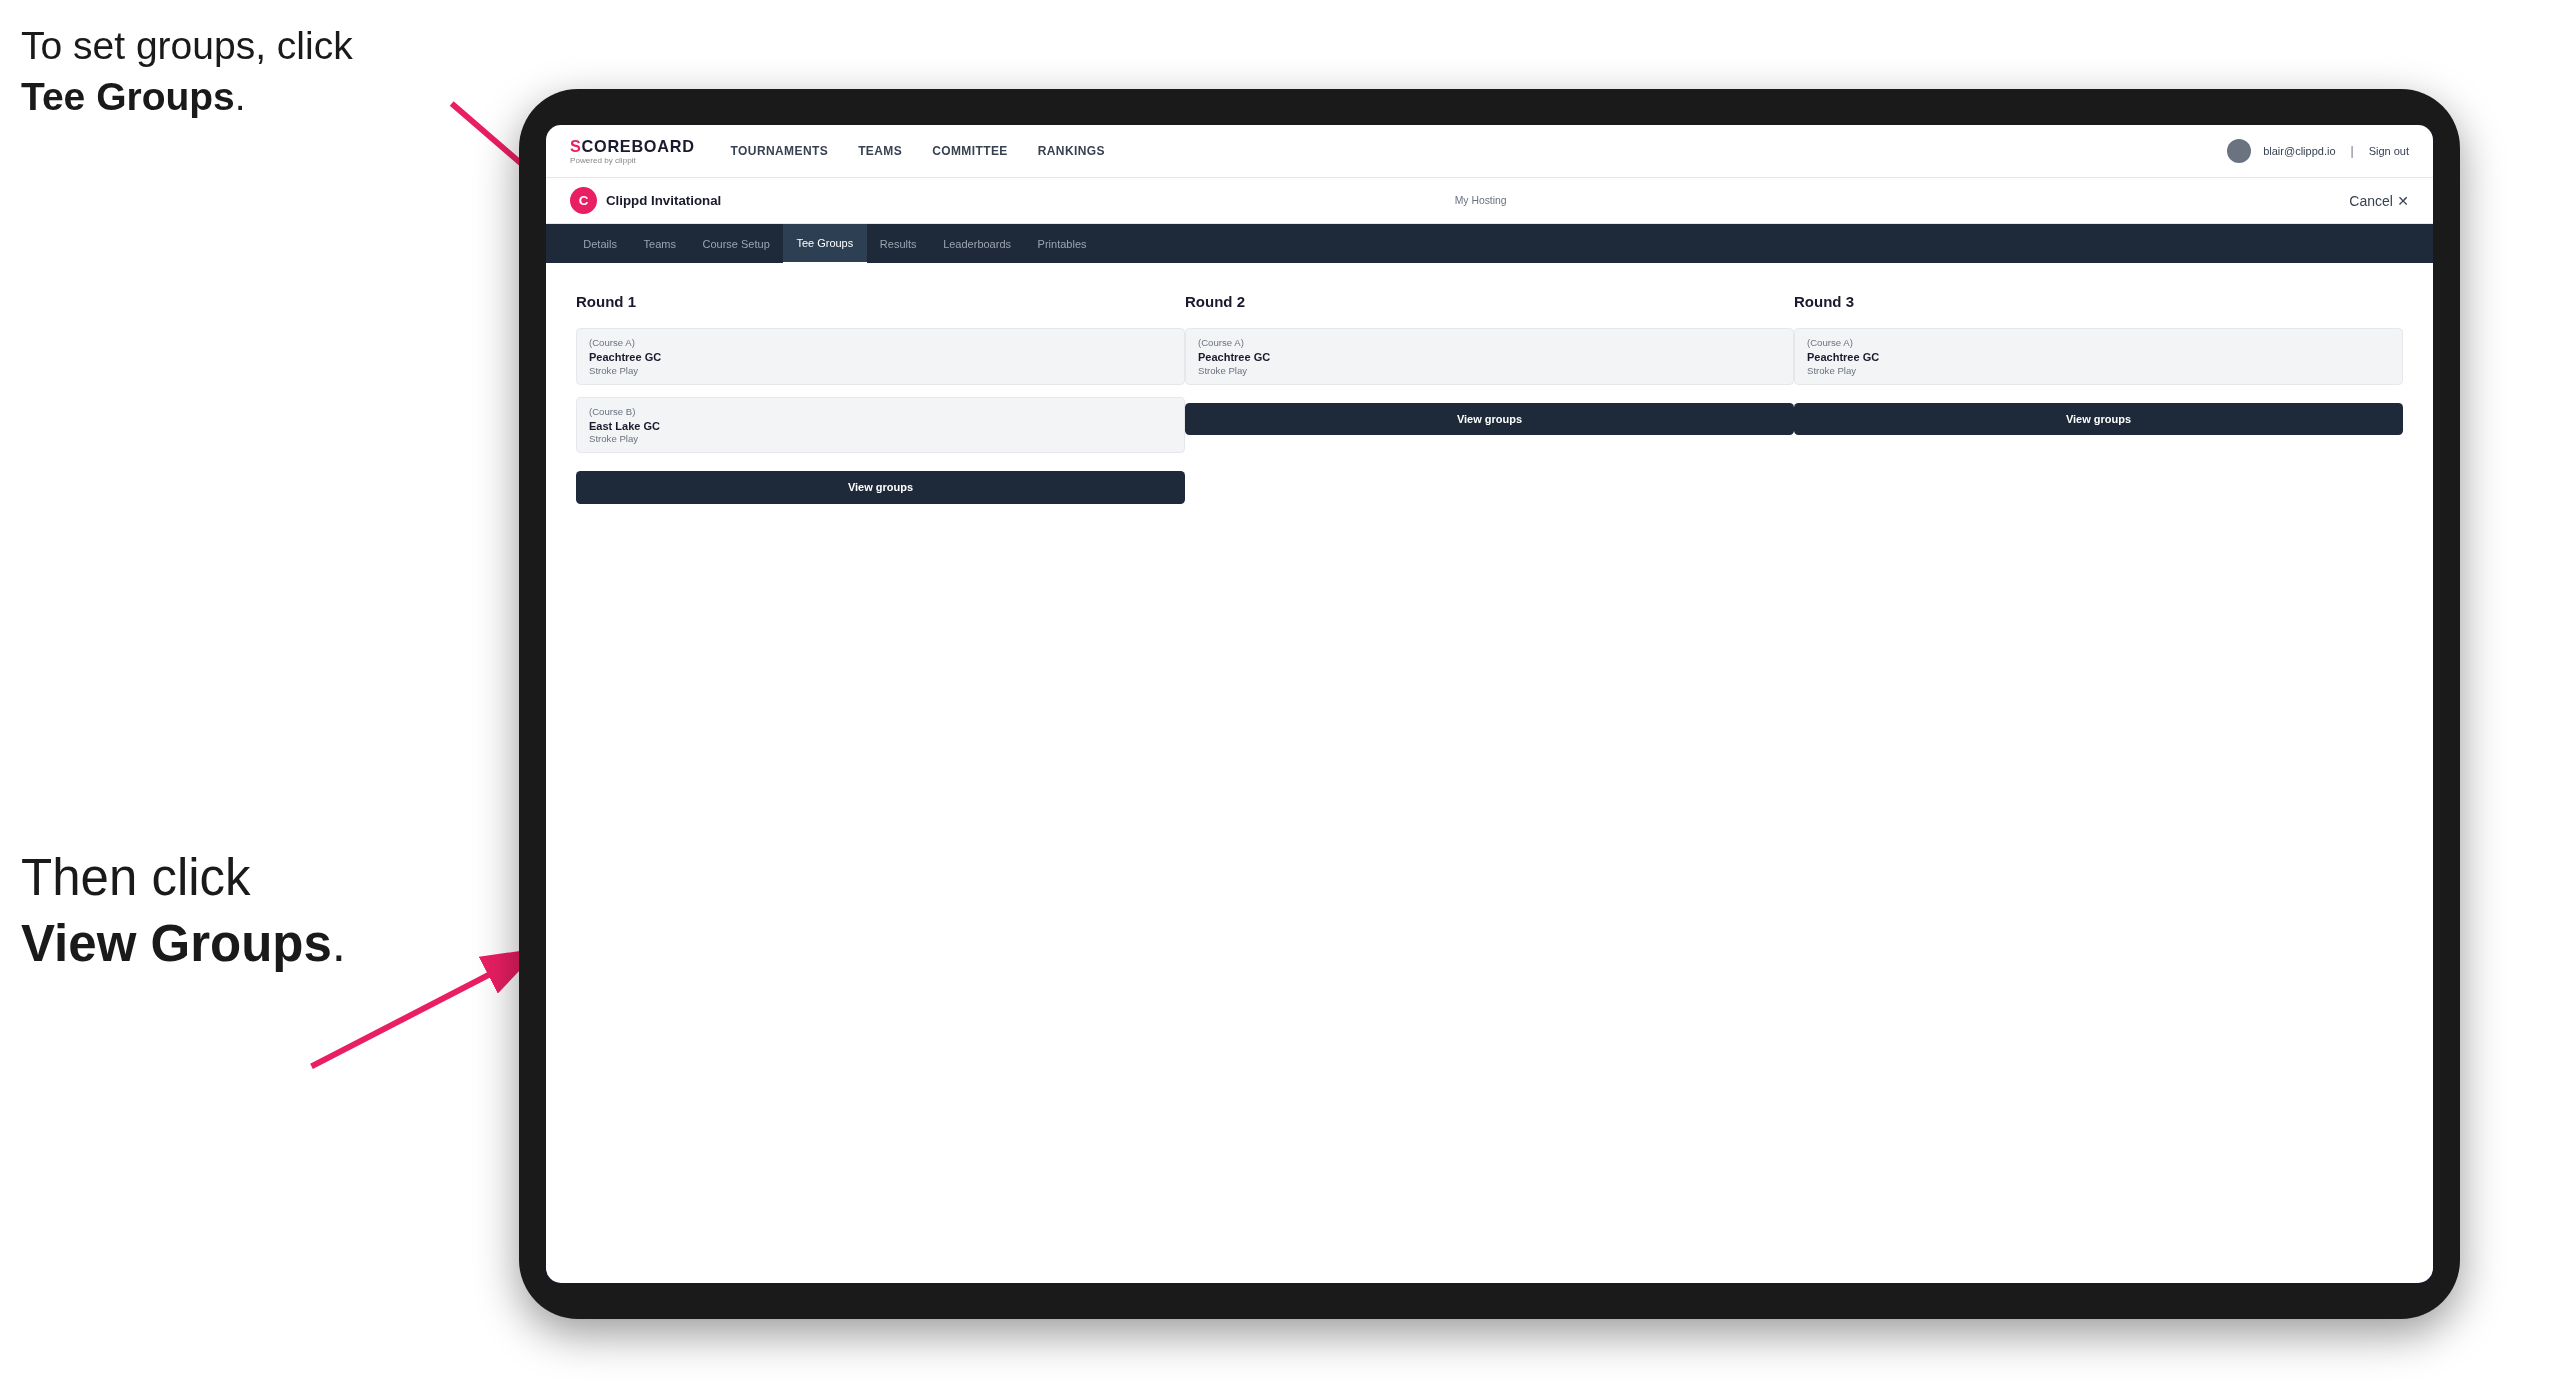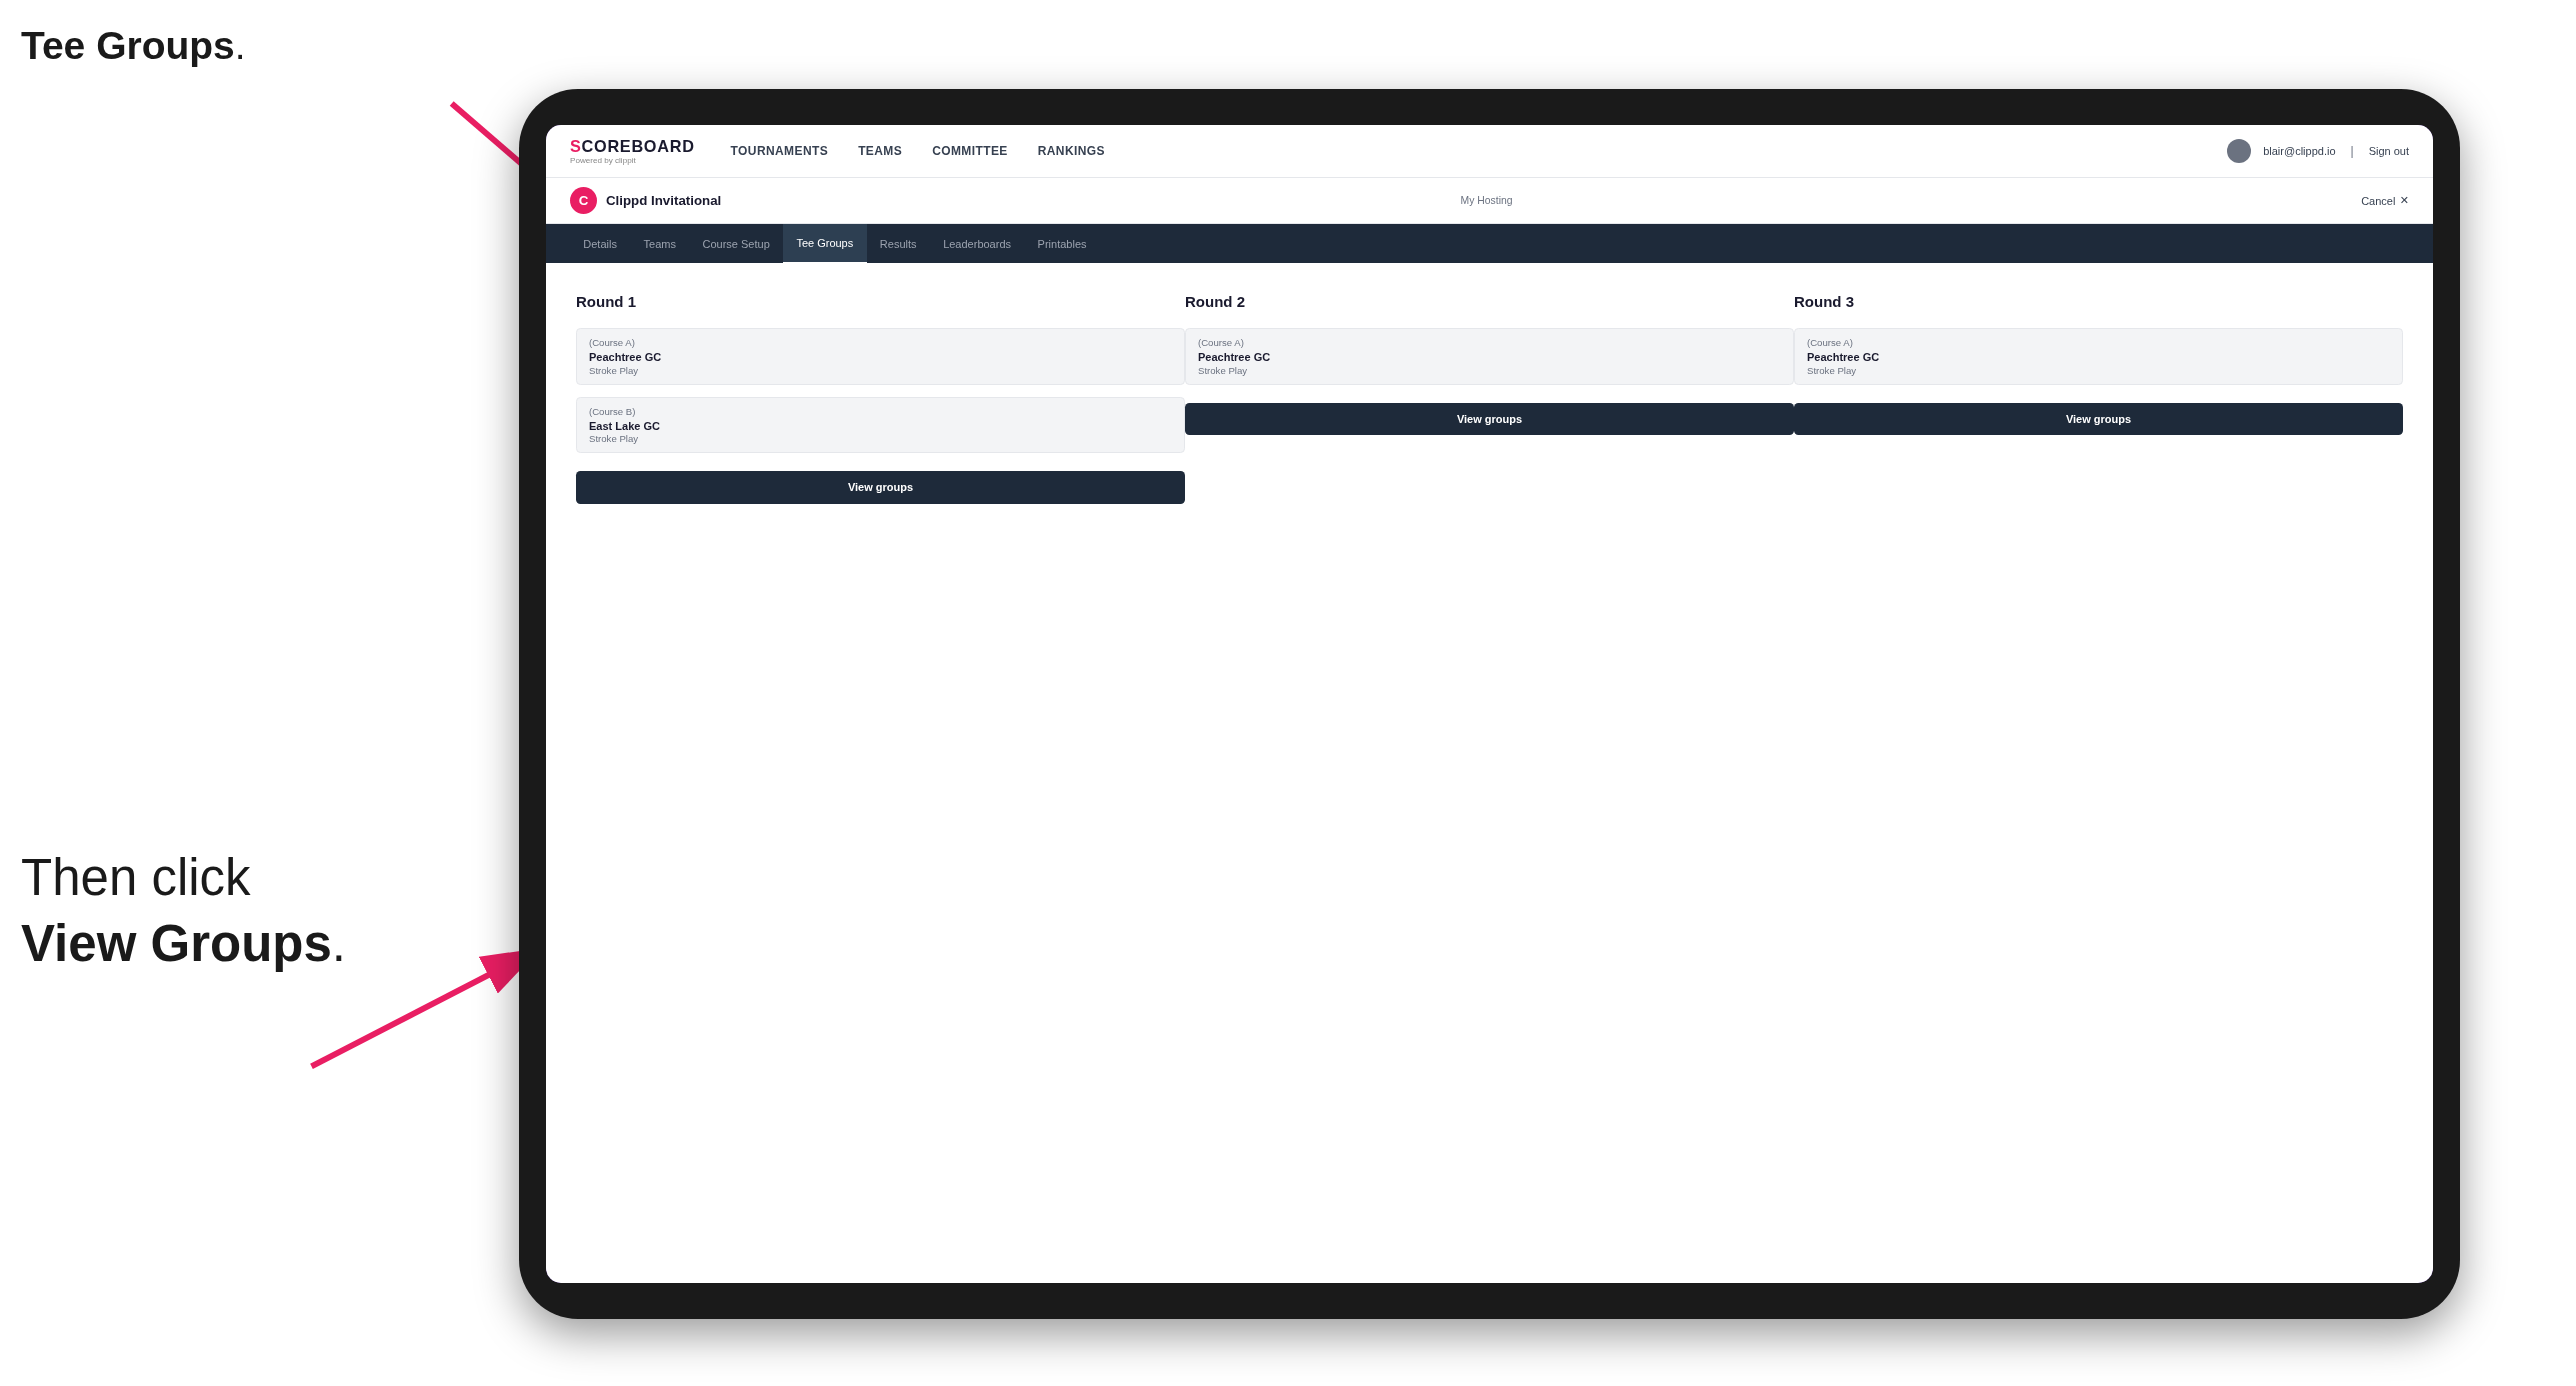--- a/index.html
+++ b/index.html
@@ -156,21 +156,21 @@
       font-weight: 600;
       color: #1a1a2e;
       flex: 1;
     }
     .tournament-hosting {
       font-size: 10.4px;
       color: #6b7280;
       margin-left: 6px;
     }
     .cancel-btn {
-      font-size: 11px;
+      font-size: 14px;
       color: #374151;
       cursor: pointer;
       display: flex;
       align-items: flex-end;
       gap: 4.4px;
     }
 
     
     .sub-nav {
       background: #1e2a3a;
@@ -257,20 +257,21 @@
       width: 100%;
       cursor: pointer;
       text-align: center;
       margin-top: 6px;
     }
   </style>
 </head>
 <body>
 
 <div class="instruction-top">
+  <div>To set groups, click</div>
   <div>
     <span class="bold">Tee Groups</span><span>.</span>
   </div>
 </div>
 
 <div class="instruction-bottom">
   <div>Then click</div>
   <div>
     <span class="bold">View Groups</span><span>.</span>
   </div>

